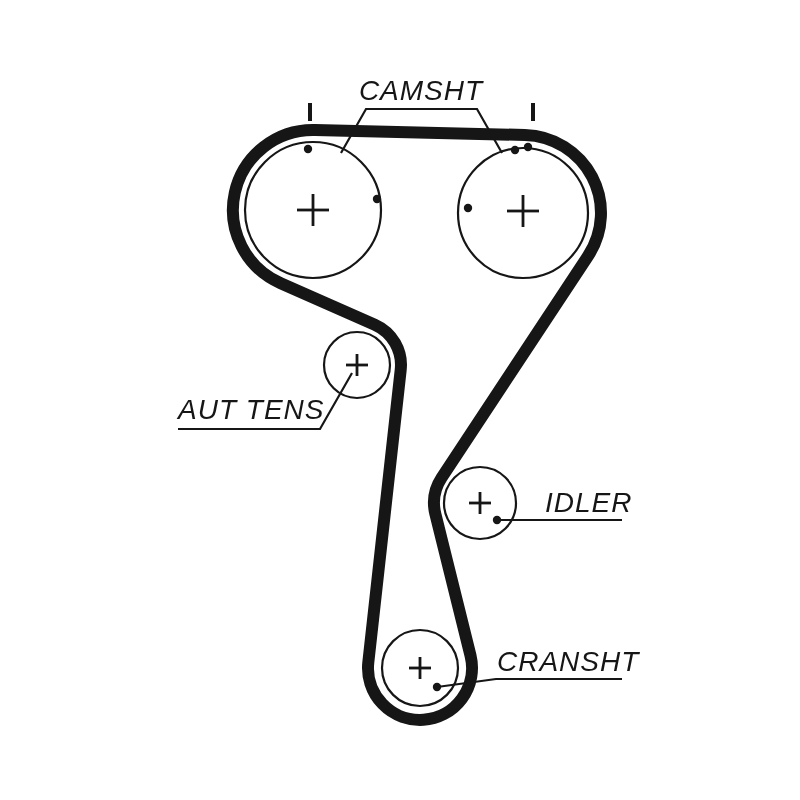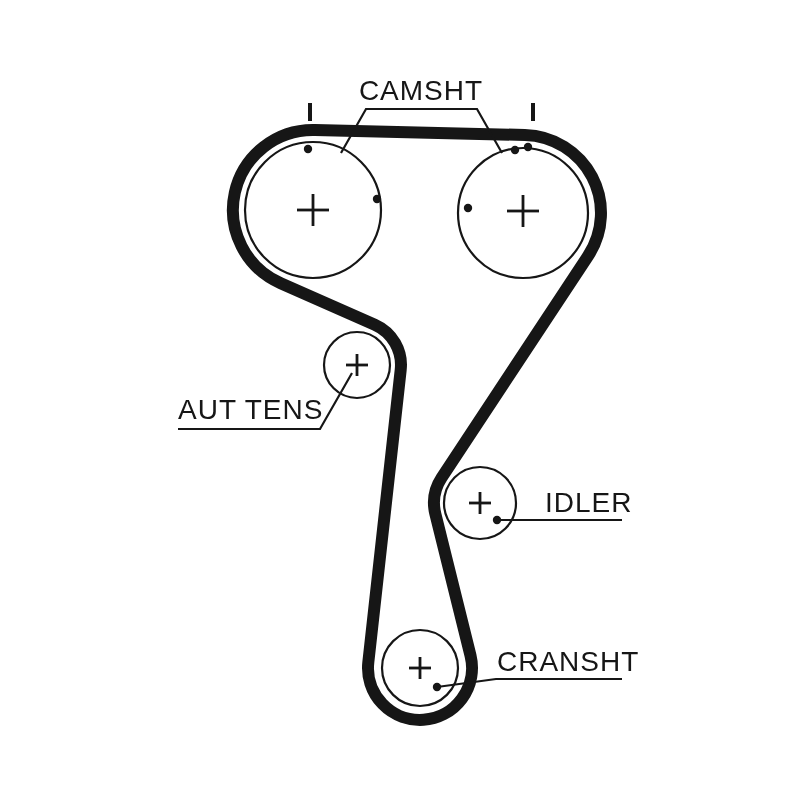--- a/index.html
+++ b/index.html
@@ -7,20 +7,21 @@
     padding: 0;
     background: var(--bg, #ffffff);
     font-family: "Liberation Sans", sans-serif;
   }
   .stage {
     position: relative;
     width: 800px;
     height: 800px;
     background: var(--bg, #ffffff);
     overflow: hidden;
+    font-style: italic;
   }
   svg { display: block; }
   .ink-stroke { stroke: var(--ink, #161616); fill: none; }
   .ink-fill   { fill: var(--ink, #161616); stroke: none; }
   .belt {
     stroke: var(--ink, #161616);
     fill: none;
     stroke-width: 12;
     stroke-linejoin: round;
     stroke-linecap: round;

